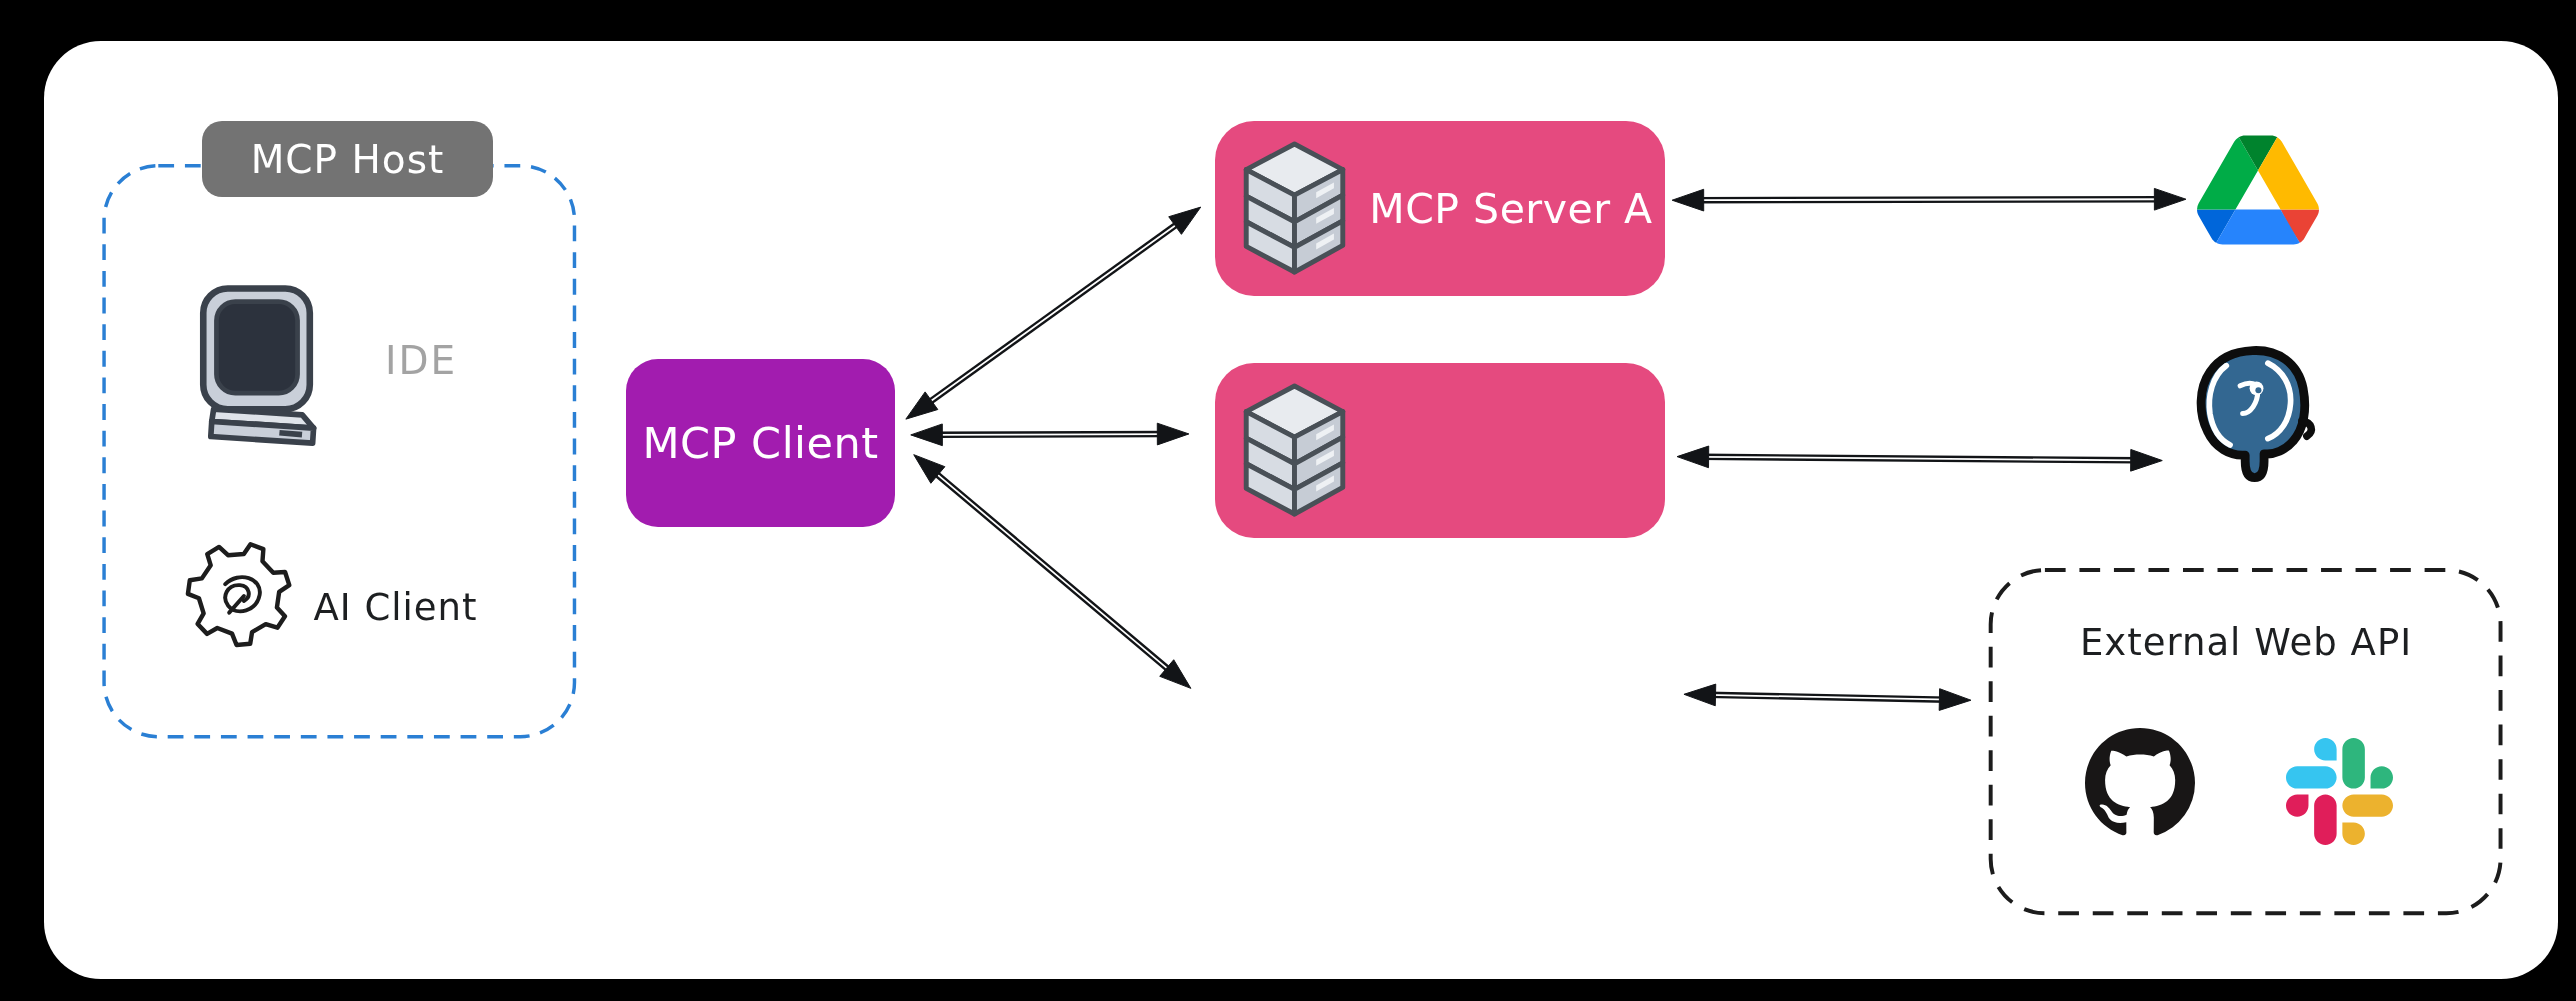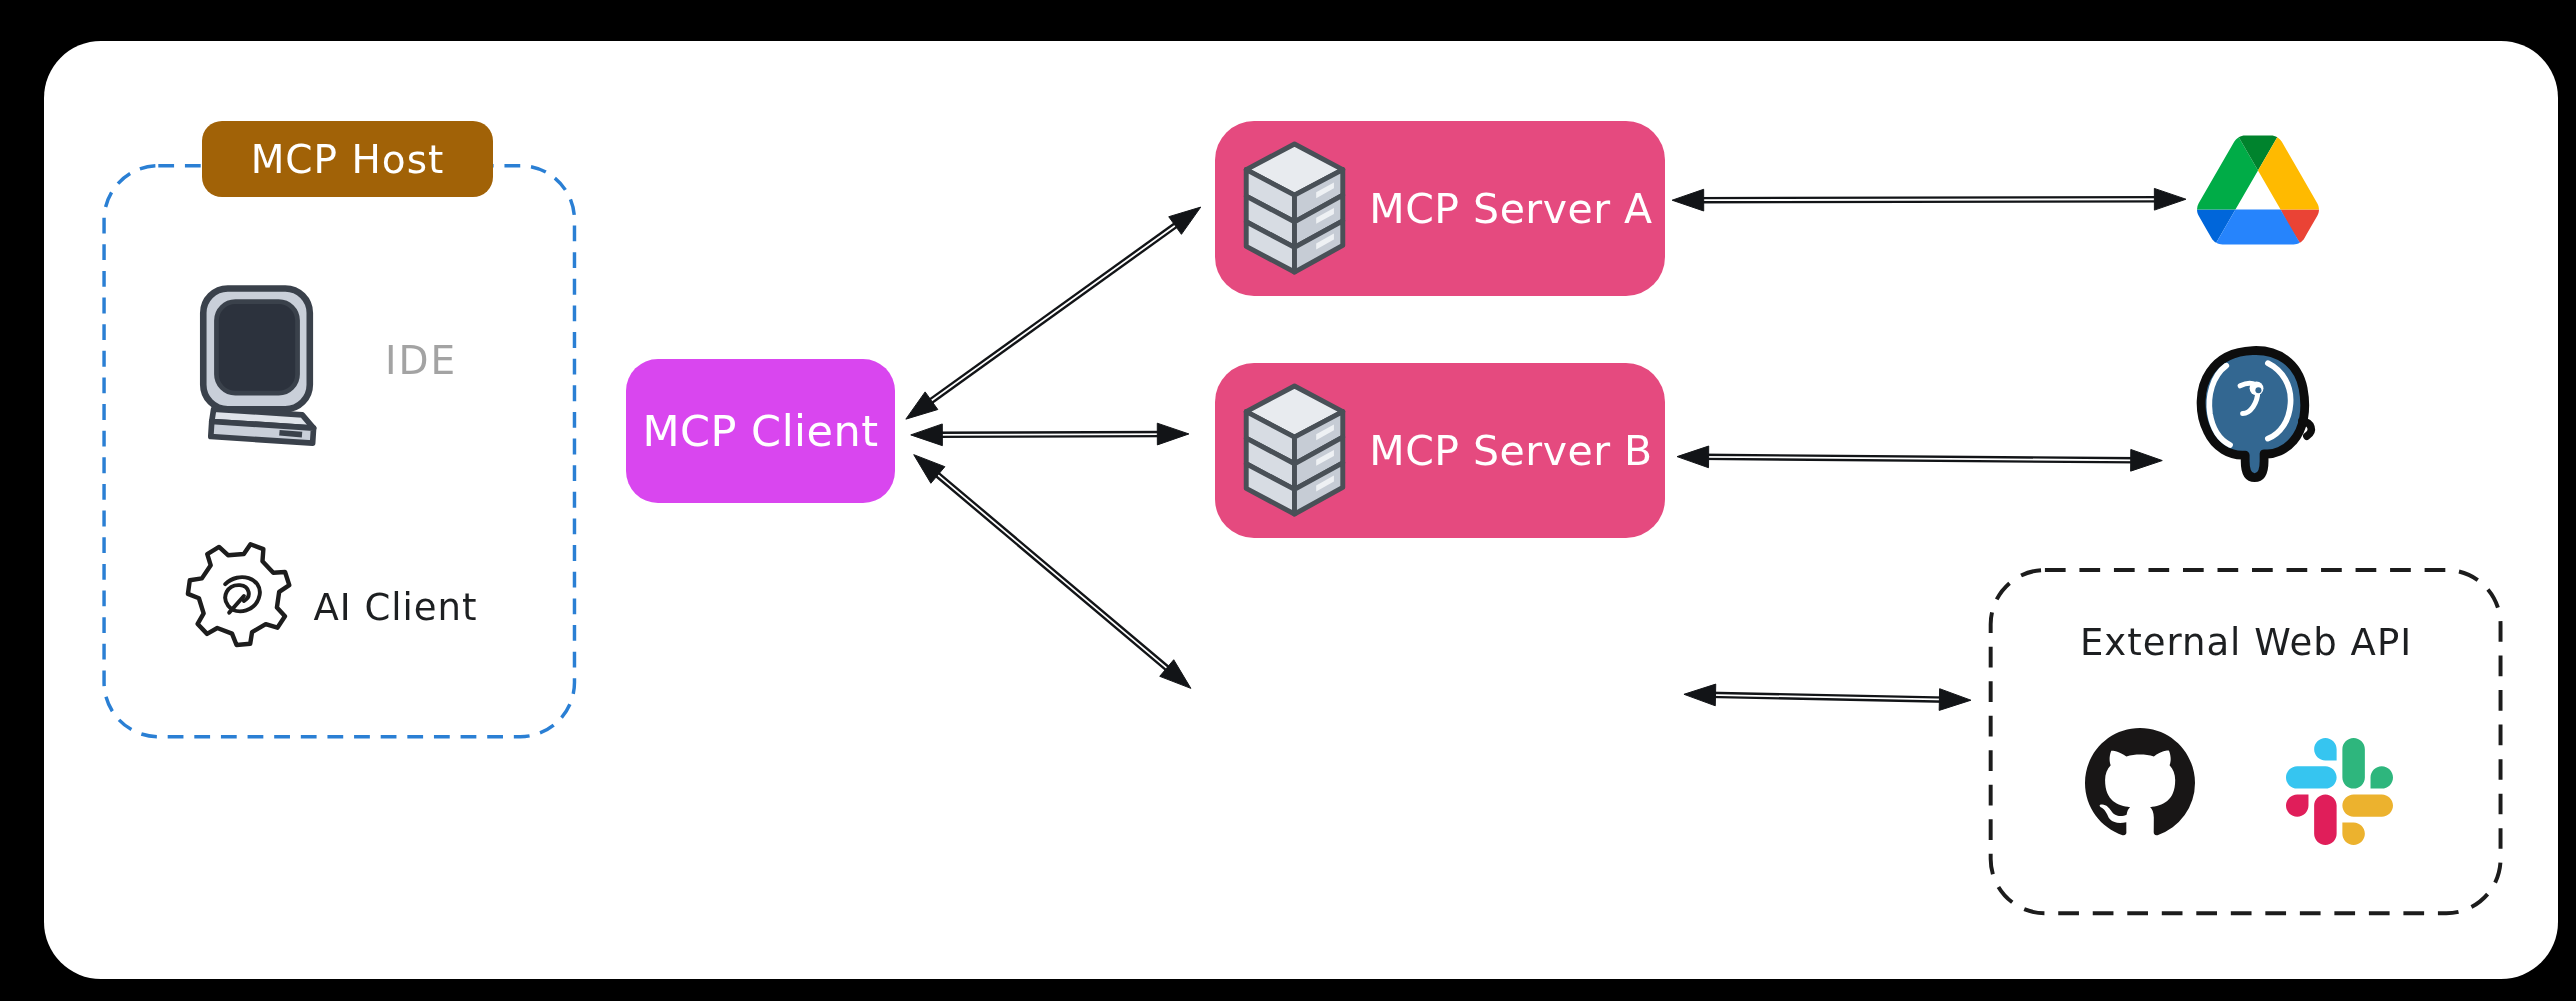--- a/index.html
+++ b/index.html
@@ -2,31 +2,31 @@
 <html><head>
 <meta charset="utf-8">
 <style>
   html,body{margin:0;padding:0;background:#000;}
   .stage{position:relative;width:2576px;height:1001px;background:#000;overflow:hidden;
          font-family:"DejaVu Sans",sans-serif;}
   .canvas{position:absolute;left:44px;top:41px;width:2514px;height:938px;background:#fff;
           border-radius:57px;z-index:1;}
   #edge-layer{position:absolute;left:0;top:0;z-index:2;pointer-events:none;}
   .node{position:absolute;z-index:3;}
-  .pill{left:202px;top:121px;width:291px;height:76px;background:#a16207;border-radius:20px;
+  .pill{left:202px;top:121px;width:291px;height:76px;background:#737373;border-radius:20px;
         display:flex;align-items:center;justify-content:center;color:#fff;font-size:39px;
         letter-spacing:1px;z-index:4;}
   .host-group{left:104px;top:166px;width:471px;height:571px;}
   .computer{position:absolute;left:87px;top:110px;width:132px;height:174px;}
   .ide-label{position:absolute;left:258px;top:171px;width:118px;height:47px;display:flex;
              align-items:center;justify-content:center;color:#a3a3a3;font-size:39px;letter-spacing:2px;}
   .gear{position:absolute;left:80px;top:367px;width:110px;height:122px;}
   .ai-label{position:absolute;left:193px;top:418px;width:197px;height:47px;display:flex;
             align-items:center;justify-content:center;color:#1d1f21;font-size:37px;letter-spacing:1px;}
-  .client{left:626px;top:359px;width:269px;height:144px;background:#d946ef;border-radius:32px;
+  .client{left:626px;top:359px;width:269px;height:168px;background:#a21caf;border-radius:32px;
           display:flex;align-items:center;justify-content:center;color:#fff;font-size:43px;
           letter-spacing:0.5px;}
   .server{left:1215px;width:450px;height:175px;background:#e54a7f;border-radius:39px;}
   .server .rack{position:absolute;left:26px;top:20px;width:107px;height:134px;}
   .server .srv-label{position:absolute;left:150px;top:0;right:8px;bottom:0;display:flex;
                      align-items:center;justify-content:center;color:#fff;font-size:41px;
                      letter-spacing:0.5px;}
   .drive{left:2197px;top:135px;width:122px;height:110px;}
   .postgres{left:2182px;top:343px;width:144px;height:141px;}
   .ext-group{left:1991px;top:570px;width:510px;height:343px;}
@@ -127,21 +127,20 @@
   <div class="node server" style="top:121px">
     <svg class="rack" viewBox="0 0 108 136">
         <use href="#server-rack"></use>
       </svg>
     <div class="srv-label">MCP Server A</div>
   </div>
   <div class="node server" style="top:363px">
     <svg class="rack" viewBox="0 0 108 136">
         <use href="#server-rack"></use>
       </svg>
-    <div class="srv-label">MCP Server B</div>
   </div>
 
   <svg class="node drive" viewBox="0 0 87.3 78">
     <path d="M6.6 66.85l3.85 6.65c.8 1.4 1.95 2.5 3.3 3.3l13.75-23.8h-27.5c0 1.55.4 3.1 1.2 4.5z" fill="#0066da"></path>
     <path d="M43.65 25l-13.75-23.8c-1.35.8-2.5 1.9-3.3 3.3l-25.4 44a9.06 9.06 0 0 0-1.2 4.5h27.5z" fill="#00ac47"></path>
     <path d="M73.55 76.8c1.35-.8 2.5-1.9 3.3-3.3l1.6-2.75 7.65-13.25c.8-1.4 1.2-2.95 1.2-4.5h-27.502l5.852 11.5z" fill="#ea4335"></path>
     <path d="M43.65 25l13.75-23.8c-1.35-.8-2.9-1.2-4.5-1.2h-18.5c-1.6 0-3.15.45-4.5 1.2z" fill="#00832d"></path>
     <path d="M59.8 53h-32.3l-13.75 23.8c1.35.8 2.9 1.2 4.5 1.2h50.8c1.6 0 3.15-.45 4.5-1.2z" fill="#2684fc"></path>
     <path d="M73.4 26.5l-12.7-22c-.8-1.4-1.95-2.5-3.3-3.3l-13.75 23.8 16.15 28h27.45c0-1.55-.4-3.1-1.2-4.5z" fill="#ffba00"></path>
   </svg>

